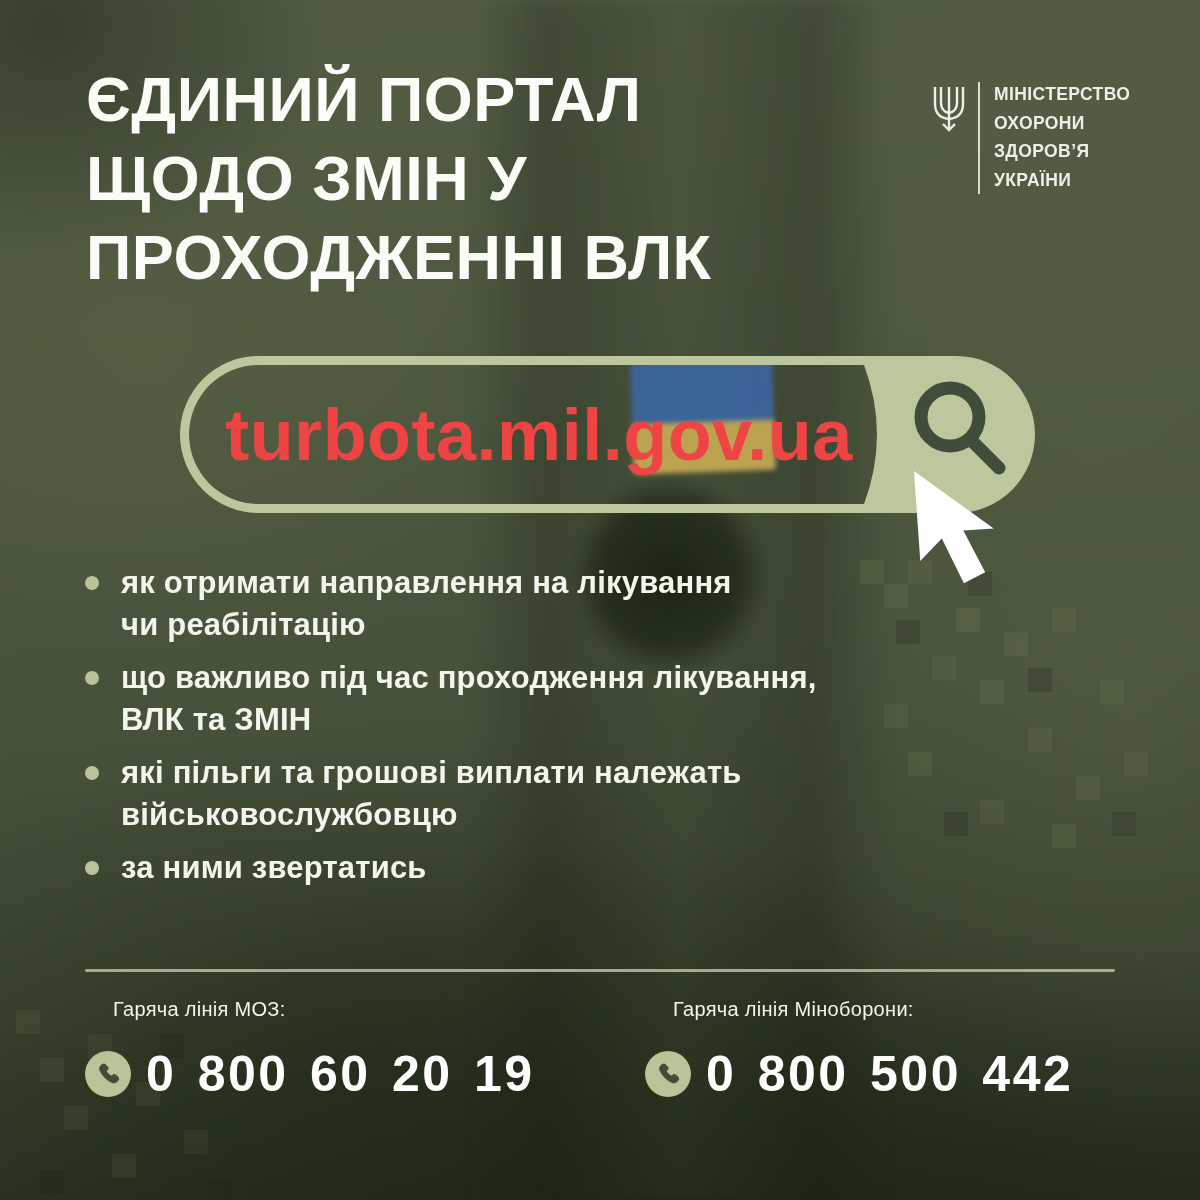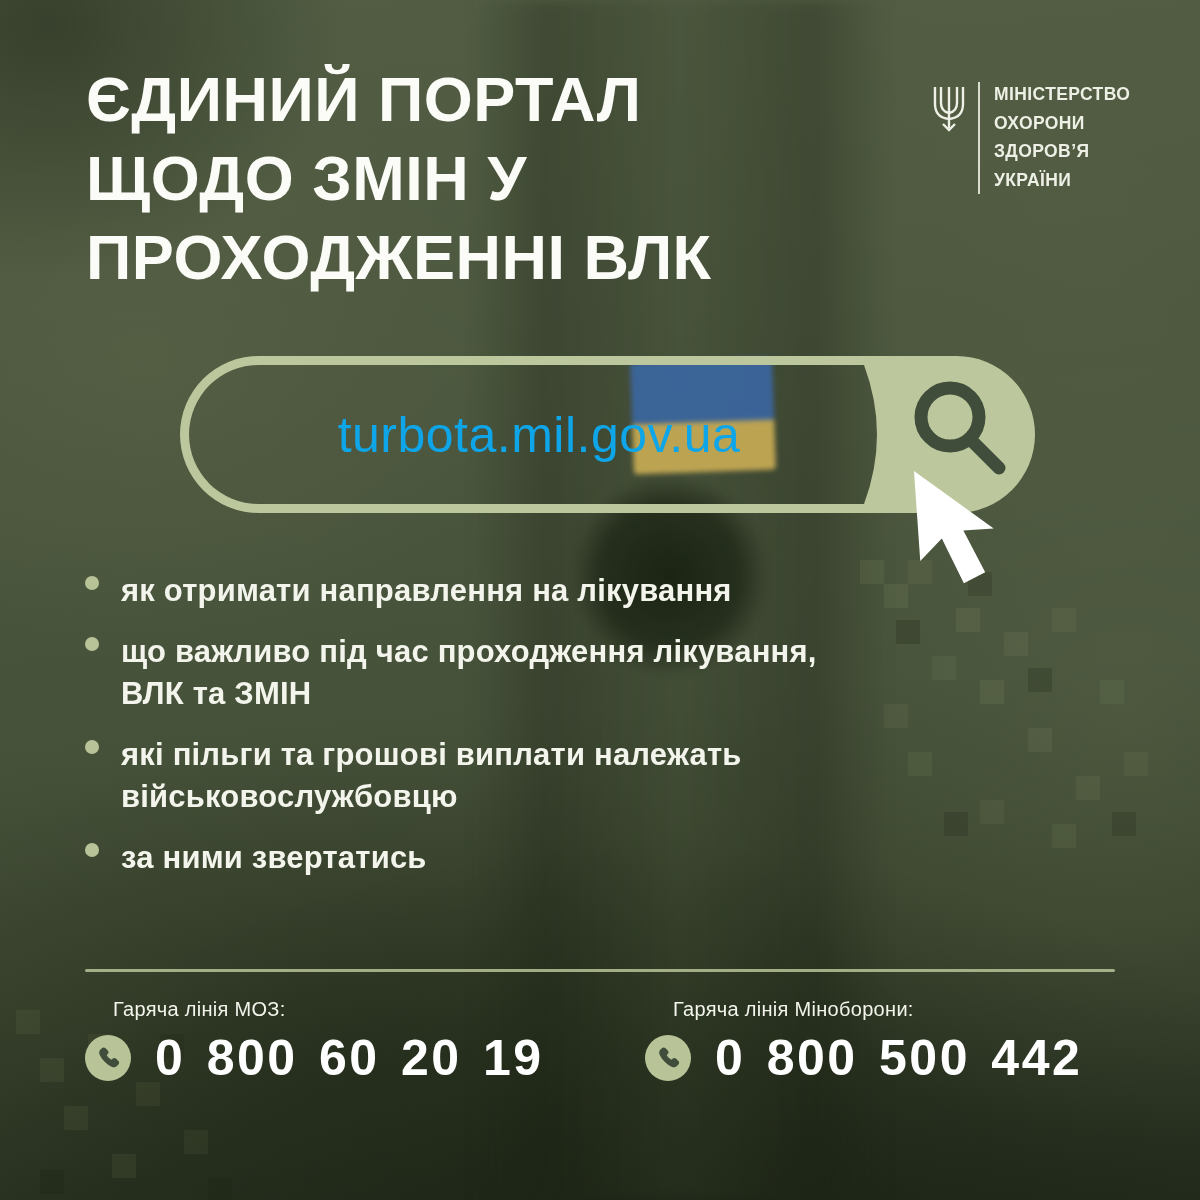--- a/index.html
+++ b/index.html
@@ -55,36 +55,36 @@
   .logo .tryzub{width:38px;height:48px;margin-top:6px;}
   .logo .divider{width:2px;height:112px;background:#eaecd f0;background:#eaecdf;opacity:.9;margin:4px 0 0 10px;}
   .logo .mtext{margin:2px 0 0 14px;font-size:17.5px;line-height:28.5px;font-weight:700;letter-spacing:.4px;color:#eef0e6;}
   .logo .mtext span{display:block;}
   
   .search-pill{position:absolute;left:180px;top:356px;width:855px;height:157px;}
   .search-pill svg{position:absolute;inset:0;}
   .search-url{
     position:absolute;left:28px;top:0;width:662px;height:157px;
     display:flex;align-items:center;justify-content:center;
-    font-size:50px;font-weight:400;letter-spacing:.5px;color:#0ea5e9;
+    font-size:72px;font-weight:700;letter-spacing:.5px;color:#ef4444;
   }
   .cursor{position:absolute;left:898px;top:466px;width:118px;height:128px;transform:rotate(-4deg);}
   
   .bullets{position:absolute;left:85px;top:562px;width:840px;}
   .bullet{display:flex;gap:22px;margin-bottom:11px;}
   .bullet .dot{flex:0 0 14px;width:14px;height:14px;border-radius:50%;background:#b9c398;margin-top:14px;}
-  .bullet .btext{font-size:31px;line-height:42px;font-weight:600;letter-spacing:.2px;color:#f3f5ec;margin-top:8px;}
+  .bullet .btext{font-size:31px;line-height:42px;font-weight:600;letter-spacing:.2px;color:#f3f5ec;}
   .bullet .btext span{display:block;}
   
   .footer-divider{position:absolute;left:85px;top:969px;width:1030px;height:3px;background:#b9c398;opacity:.85;border-radius:2px;}
   .hotline{position:absolute;top:998px;}
   .hotline.col1{left:85px;}
   .hotline.col2{left:645px;}
   .hotline .hlabel{font-size:20px;font-weight:400;letter-spacing:.3px;color:#f3f5ec;margin-left:28px;}
-  .phone-row{display:flex;align-items:center;gap:24px;margin-top:8px;}
+  .phone-row{display:flex;align-items:center;gap:15px;margin-top:24px;}
   .phone-badge{width:46px;height:46px;border-radius:50%;background:#b9c398;display:flex;align-items:center;justify-content:center;}
   .phone-number{font-size:50px;font-weight:700;letter-spacing:2.5px;word-spacing:5px;color:#ffffff;white-space:nowrap;}
 </style>
 </head>
 <body>
 
 <div id="poster">
 
   <div class="bg-base"></div>
   <div class="bg-sleeve"></div>
@@ -132,20 +132,21 @@
 
   <svg class="cursor" viewBox="0 0 90 122">
     <path d="M8,2 L8,88 L30,68 L48,112 L69,103 L51,62 L80,62 Z" fill="#ffffff"></path>
   </svg>
 
   <div class="bullets">
     <div class="bullet">
       <div class="dot"></div>
       <div class="btext">
         <span>як отримати направлення на лікування</span>
+        <span>чи реабілітацію</span>
       </div>
     </div>
     <div class="bullet">
       <div class="dot"></div>
       <div class="btext">
         <span>що важливо під час проходження лікування,</span>
         <span>ВЛК та ЗМІН</span>
       </div>
     </div>
     <div class="bullet">

